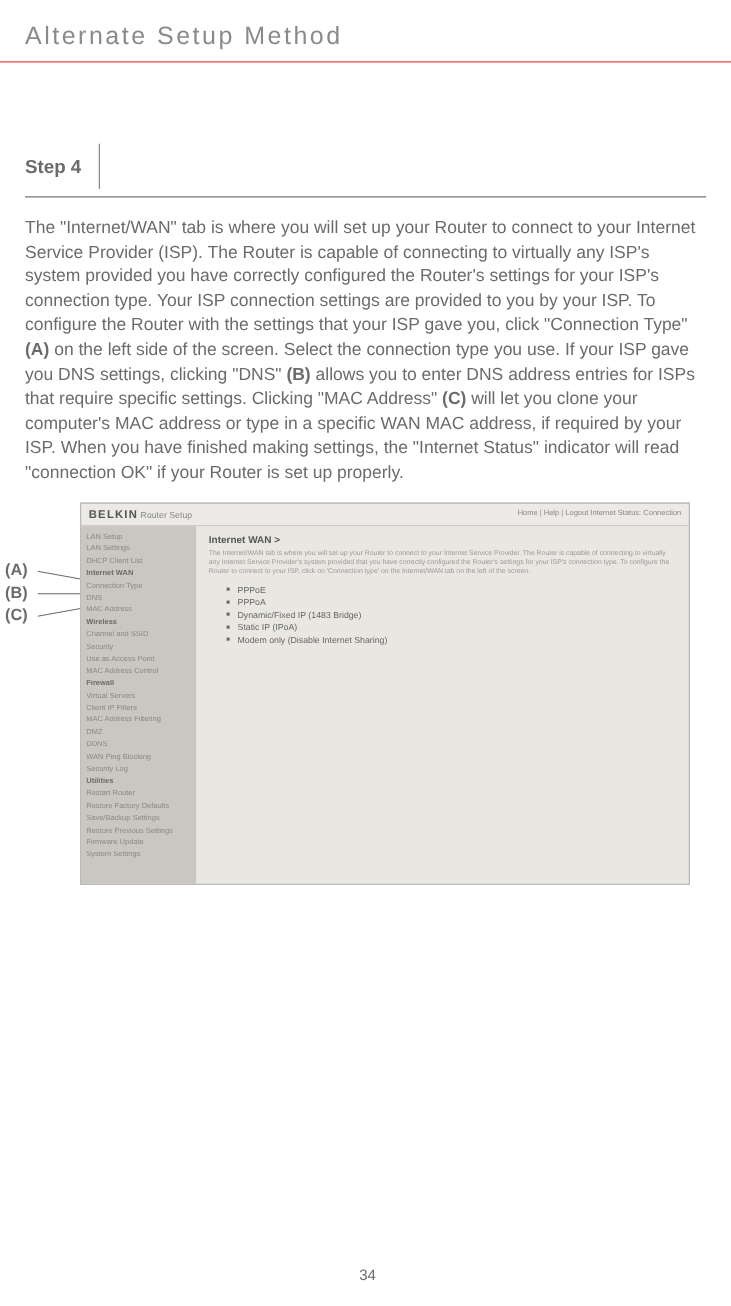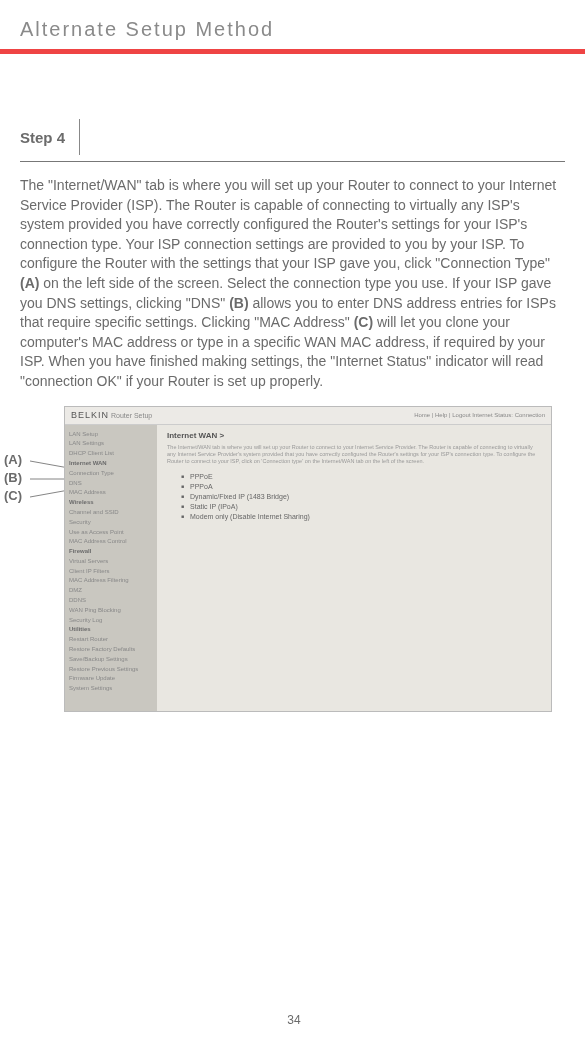--- a/index.html
+++ b/index.html
@@ -10,21 +10,21 @@
     background: #ffffff;
     font-family: Arial, Helvetica, sans-serif;
     color: #6b6b6b;
     position: relative;
   }
   .page-header {
     padding: 18px 20px 8px 20px;
     font-size: 20px;
     letter-spacing: 2px;
     color: #8a8a8a;
-    border-bottom: 5px solid #ef4444;
+    border-bottom: 1px solid #ef4444;
     font-weight: 400;
   }
   .spacer-top { height: 65px; }
   .step-row {
     display: flex;
     align-items: center;
     padding: 0 20px 6px 20px;
     gap: 14px;
   }
   .step-label {
@@ -99,21 +99,21 @@
     height: 18px;
     background: #eceae6;
     border-bottom: 1px solid #ccc;
     display: flex;
     align-items: center;
     padding: 0 6px;
     justify-content: space-between;
   }
   .brand {
     font-size: 9px;
-    font-weight: 400;
+    font-weight: 700;
     letter-spacing: 1px;
     color: #555;
   }
   .sub-brand {
     font-size: 7px;
     color: #888;
   }
   .top-links {
     font-size: 6px;
     color: #888;

